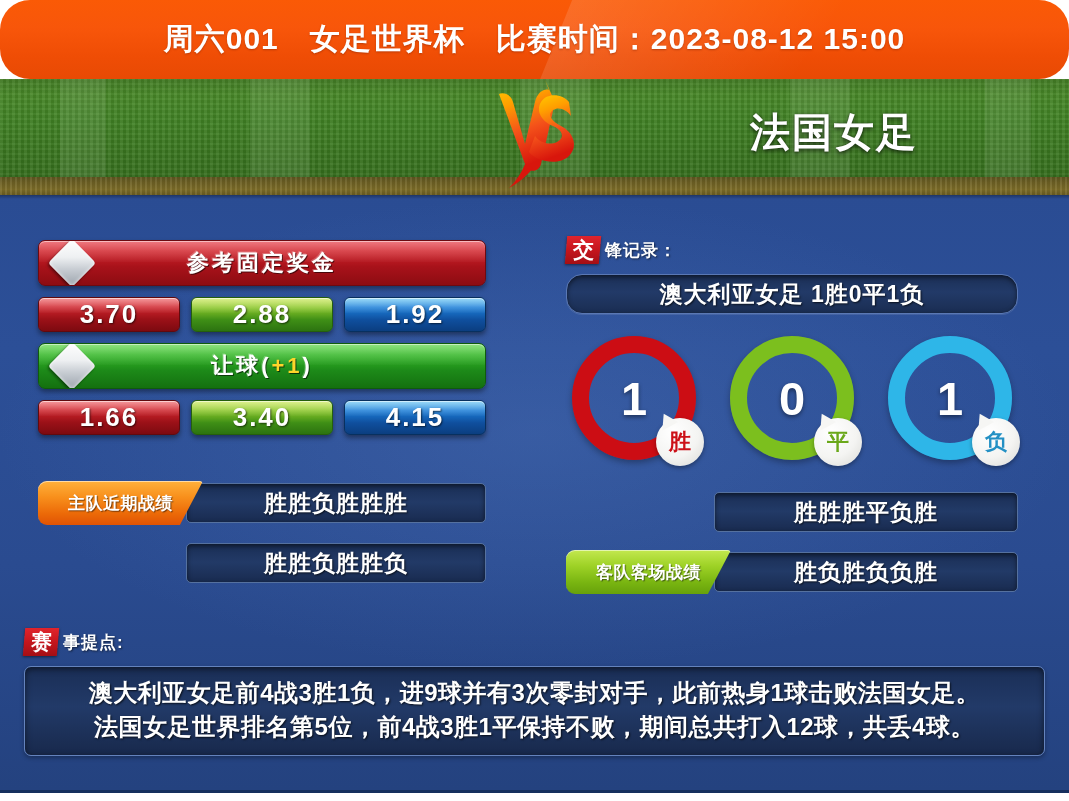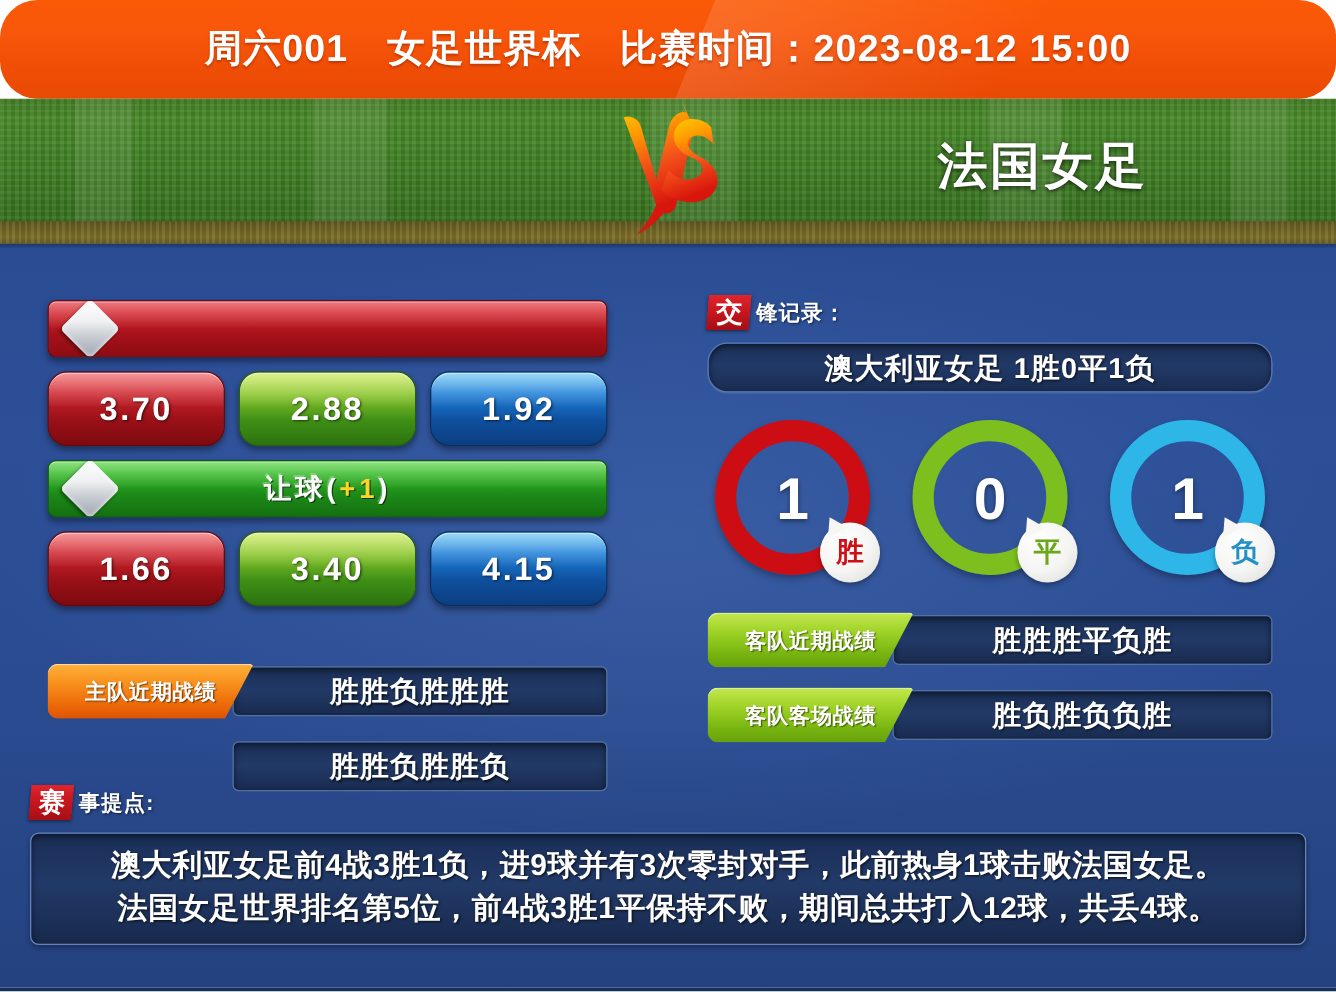--- a/index.html
+++ b/index.html
@@ -117,21 +117,21 @@
     border-radius: 4px;
     box-shadow: 0 2px 3px rgba(0,0,0,0.45), inset 0 0 4px rgba(255,255,255,0.85);
     z-index: 3;
   }
   .tb-text { position: relative; z-index: 4; }
   .hcp-val { color: #ffd42a; text-shadow: 1px 1px 0 rgba(0,0,0,0.6); }
 
   
   .odds-row { display: flex; gap: 11px; margin: 11px 0; }
   .odd {
-    flex: 1; height: 60px; border-radius: 16px;
+    flex: 1; height: 35px; border-radius: 6px;
     display: flex; align-items: center; justify-content: center;
     color: #ffffff; font-size: 26px; font-weight: bold; letter-spacing: 2px;
     position: relative; overflow: hidden;
     text-shadow: 1px 1px 2px rgba(0,0,0,0.6);
     box-shadow: inset 0 1px 0 rgba(255,255,255,0.55), 0 3px 5px rgba(0,0,0,0.4);
     text-align: right;
   }
   .odd::after {
     content:""; position:absolute; left:0; top:0; width:100%; height:46%;
     background: linear-gradient(180deg, rgba(255,255,255,0.38), rgba(255,255,255,0.02));
@@ -287,20 +287,21 @@
              C52 90 74 94 84 84 C94 74 88 60 76 54 C66 49 62 42 68 38 C74 34 82 38 86 44 Z" fill="url(#vsg)"></path>
     <path d="M40 92 C36 102 30 110 24 116 C32 112 42 104 48 96 Z" fill="#d8160c"></path>
   </svg>
 
   <div class="body-panel">
 
     <div class="col-left">
 
       <div class="title-bar red">
         <span class="diamond"></span>
+        <span class="tb-text">参考固定奖金</span>
       </div>
 
       <div class="odds-row">
         <div class="odd c-red">
           <span>3.70</span>
         </div>
         <div class="odd c-green">
           <span>2.88</span>
         </div>
         <div class="odd c-blue">
@@ -365,21 +366,20 @@
           <div class="ring b"></div>
           <div class="ring-num">1</div>
           <div class="ring-badge l">
             <span>负</span>
           </div>
         </div>
       </div>
 
       <div class="form-row" style="margin-top:30px;">
         <div class="form-track">胜胜胜平负胜</div>
-        <div class="form-tab lime">客队近期战绩</div>
       </div>
 
       <div class="form-row">
         <div class="form-track">胜负胜负负胜</div>
         <div class="form-tab lime">客队客场战绩</div>
       </div>
     </div>
 
     <div class="tips">
       <div class="sec-label">

